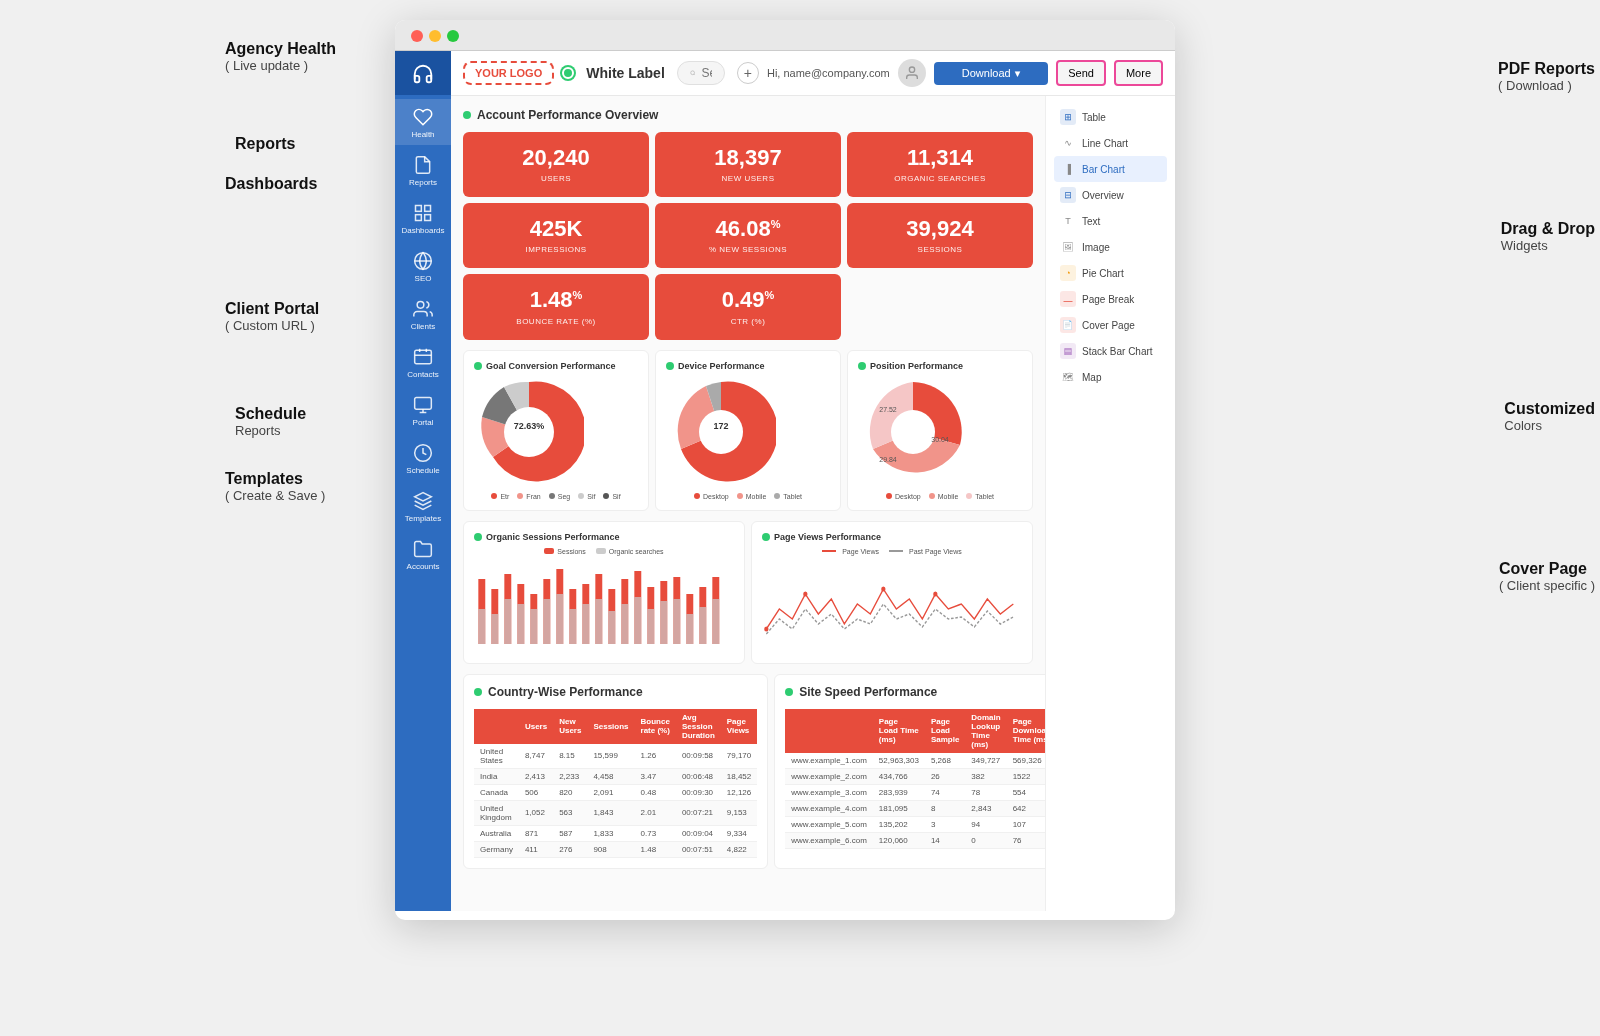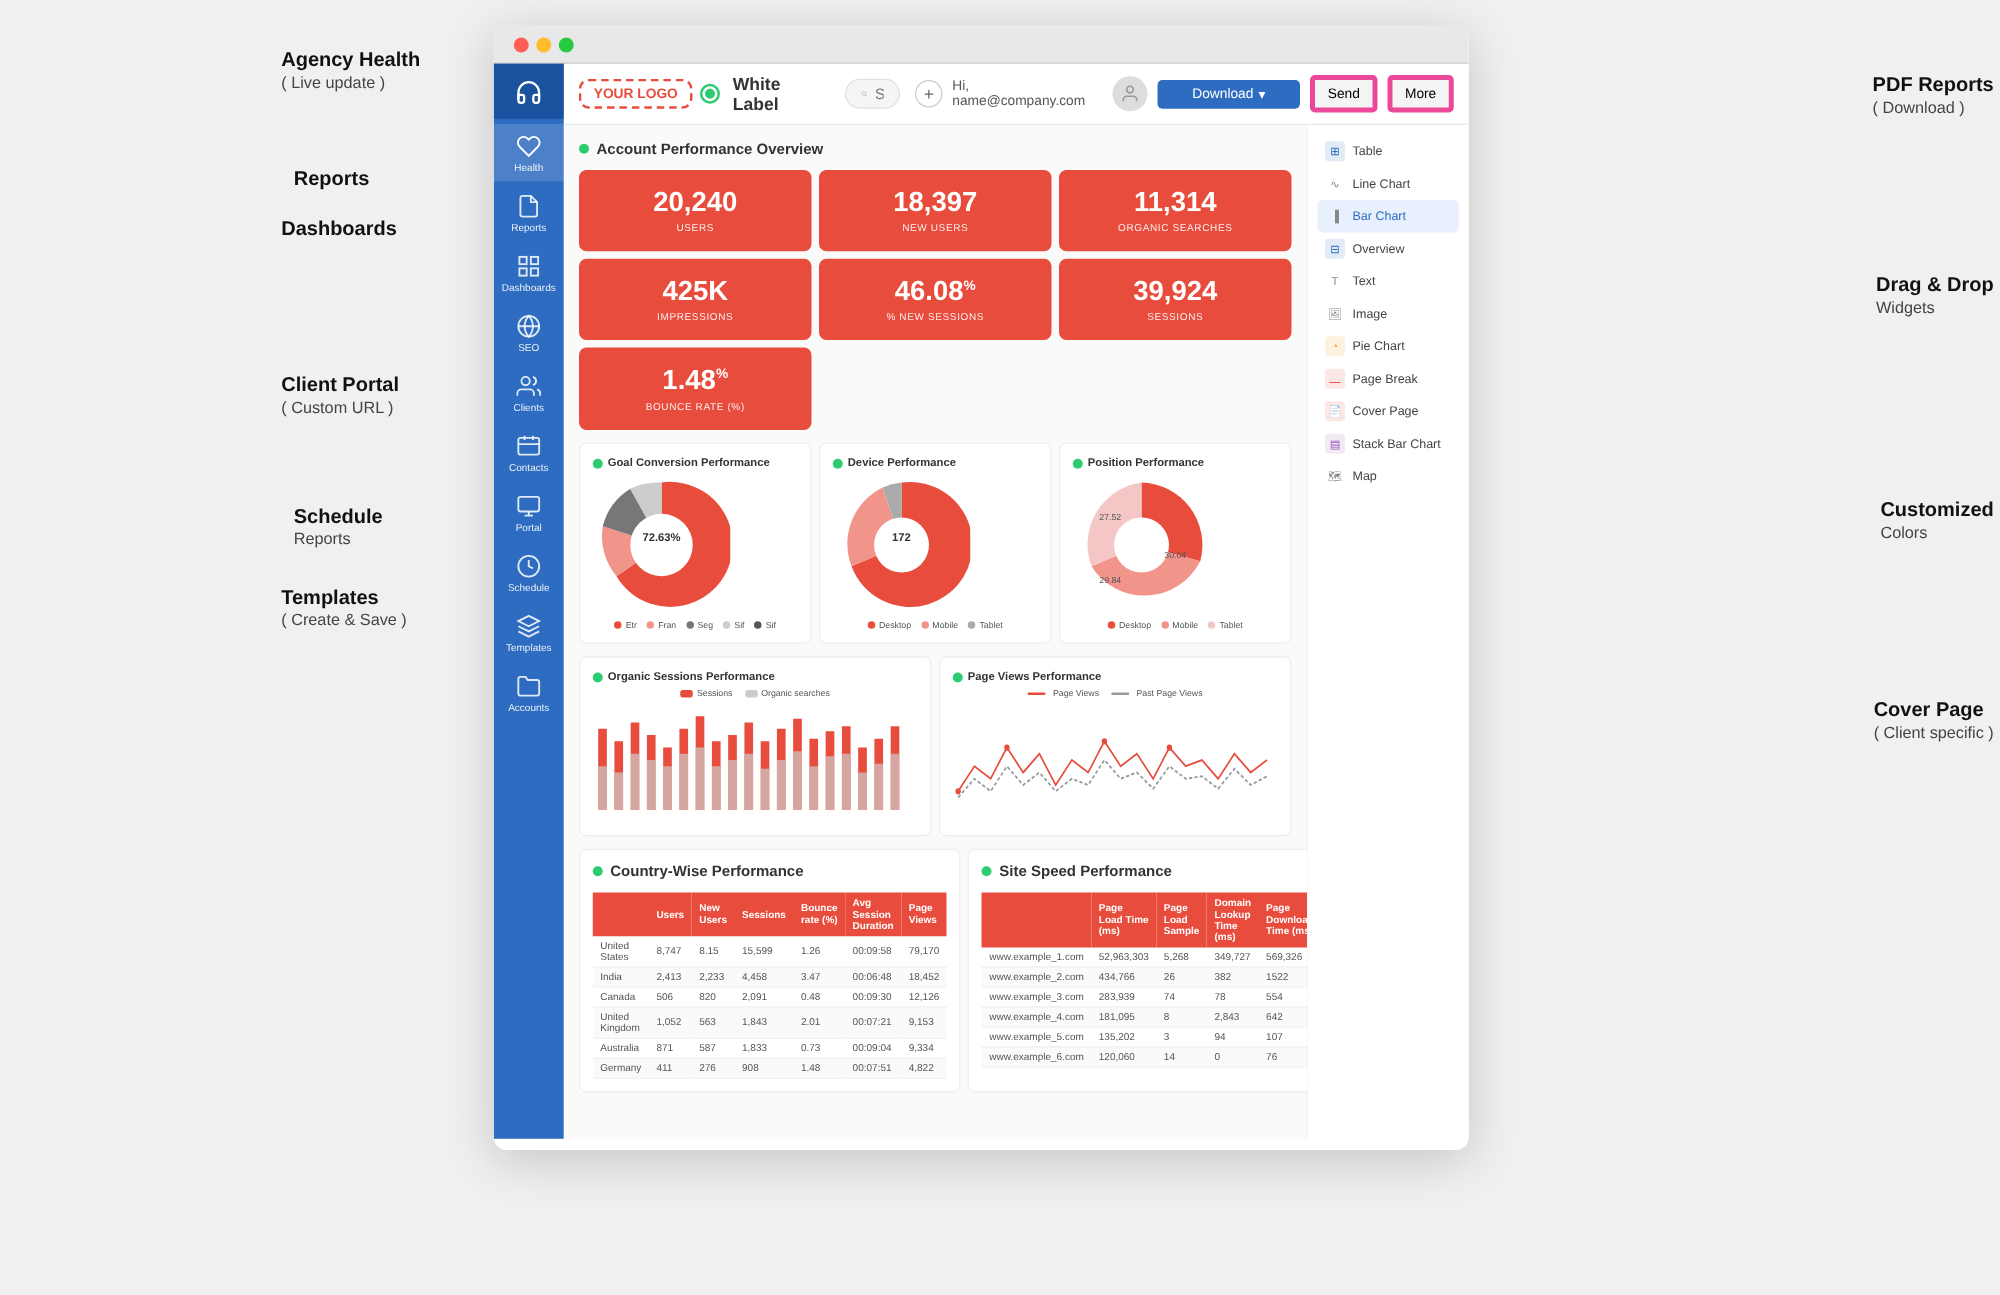--- a/index.html
+++ b/index.html
@@ -195,21 +195,21 @@
       color: #fff;
       border: none;
       border-radius: 4px;
       padding: 5px 28px;
       font-size: 11px;
       cursor: pointer;
       display: flex; align-items: center; gap: 4px;
     }
     .send-btn, .more-btn {
       background: #f5f5f5;
-      border: 4px solid #ec4899;
+      border: 2px solid #ec4899;
       border-radius: 4px;
       padding: 5px 10px;
       font-size: 11px;
       cursor: pointer;
     }
 
     
     .report-area {
       flex: 1;
       display: flex;
@@ -283,21 +283,21 @@
       border: 1px solid #eee;
       border-radius: 6px;
       padding: 10px;
     }
     .chart-card-title {
       font-size: 9px;
       font-weight: 600;
       color: #333;
       margin-bottom: 6px;
       display: flex;
-      align-items: flex-end;
+      align-items: center;
       gap: 4px;
     }
 
     
     .pie-container {
       display: flex;
       flex-direction: column;
     }
     .pie-legend {
       display: flex;
@@ -631,20 +631,26 @@
               </div>
               <div class="stat-card">
                 <div class="stat-value">39,924</div>
                 <div class="stat-label">SESSIONS</div>
               </div>
               <div class="stat-card">
                 <div class="stat-value">
                   <span>1.48</span><span class="stat-superscript">%</span>
                 </div>
                 <div class="stat-label">BOUNCE RATE (%)</div>
+              </div>
+              <div class="stat-card">
+                <div class="stat-value">
+                  <span>0.49</span><span class="stat-superscript">%</span>
+                </div>
+                <div class="stat-label">CTR (%)</div>
               </div>
             </div>
 
             <div class="charts-row">
 
               <div class="chart-card">
                 <div class="chart-card-title">
                   <span class="green-dot"></span>
                   <span>Goal Conversion Performance</span>
                 </div>

